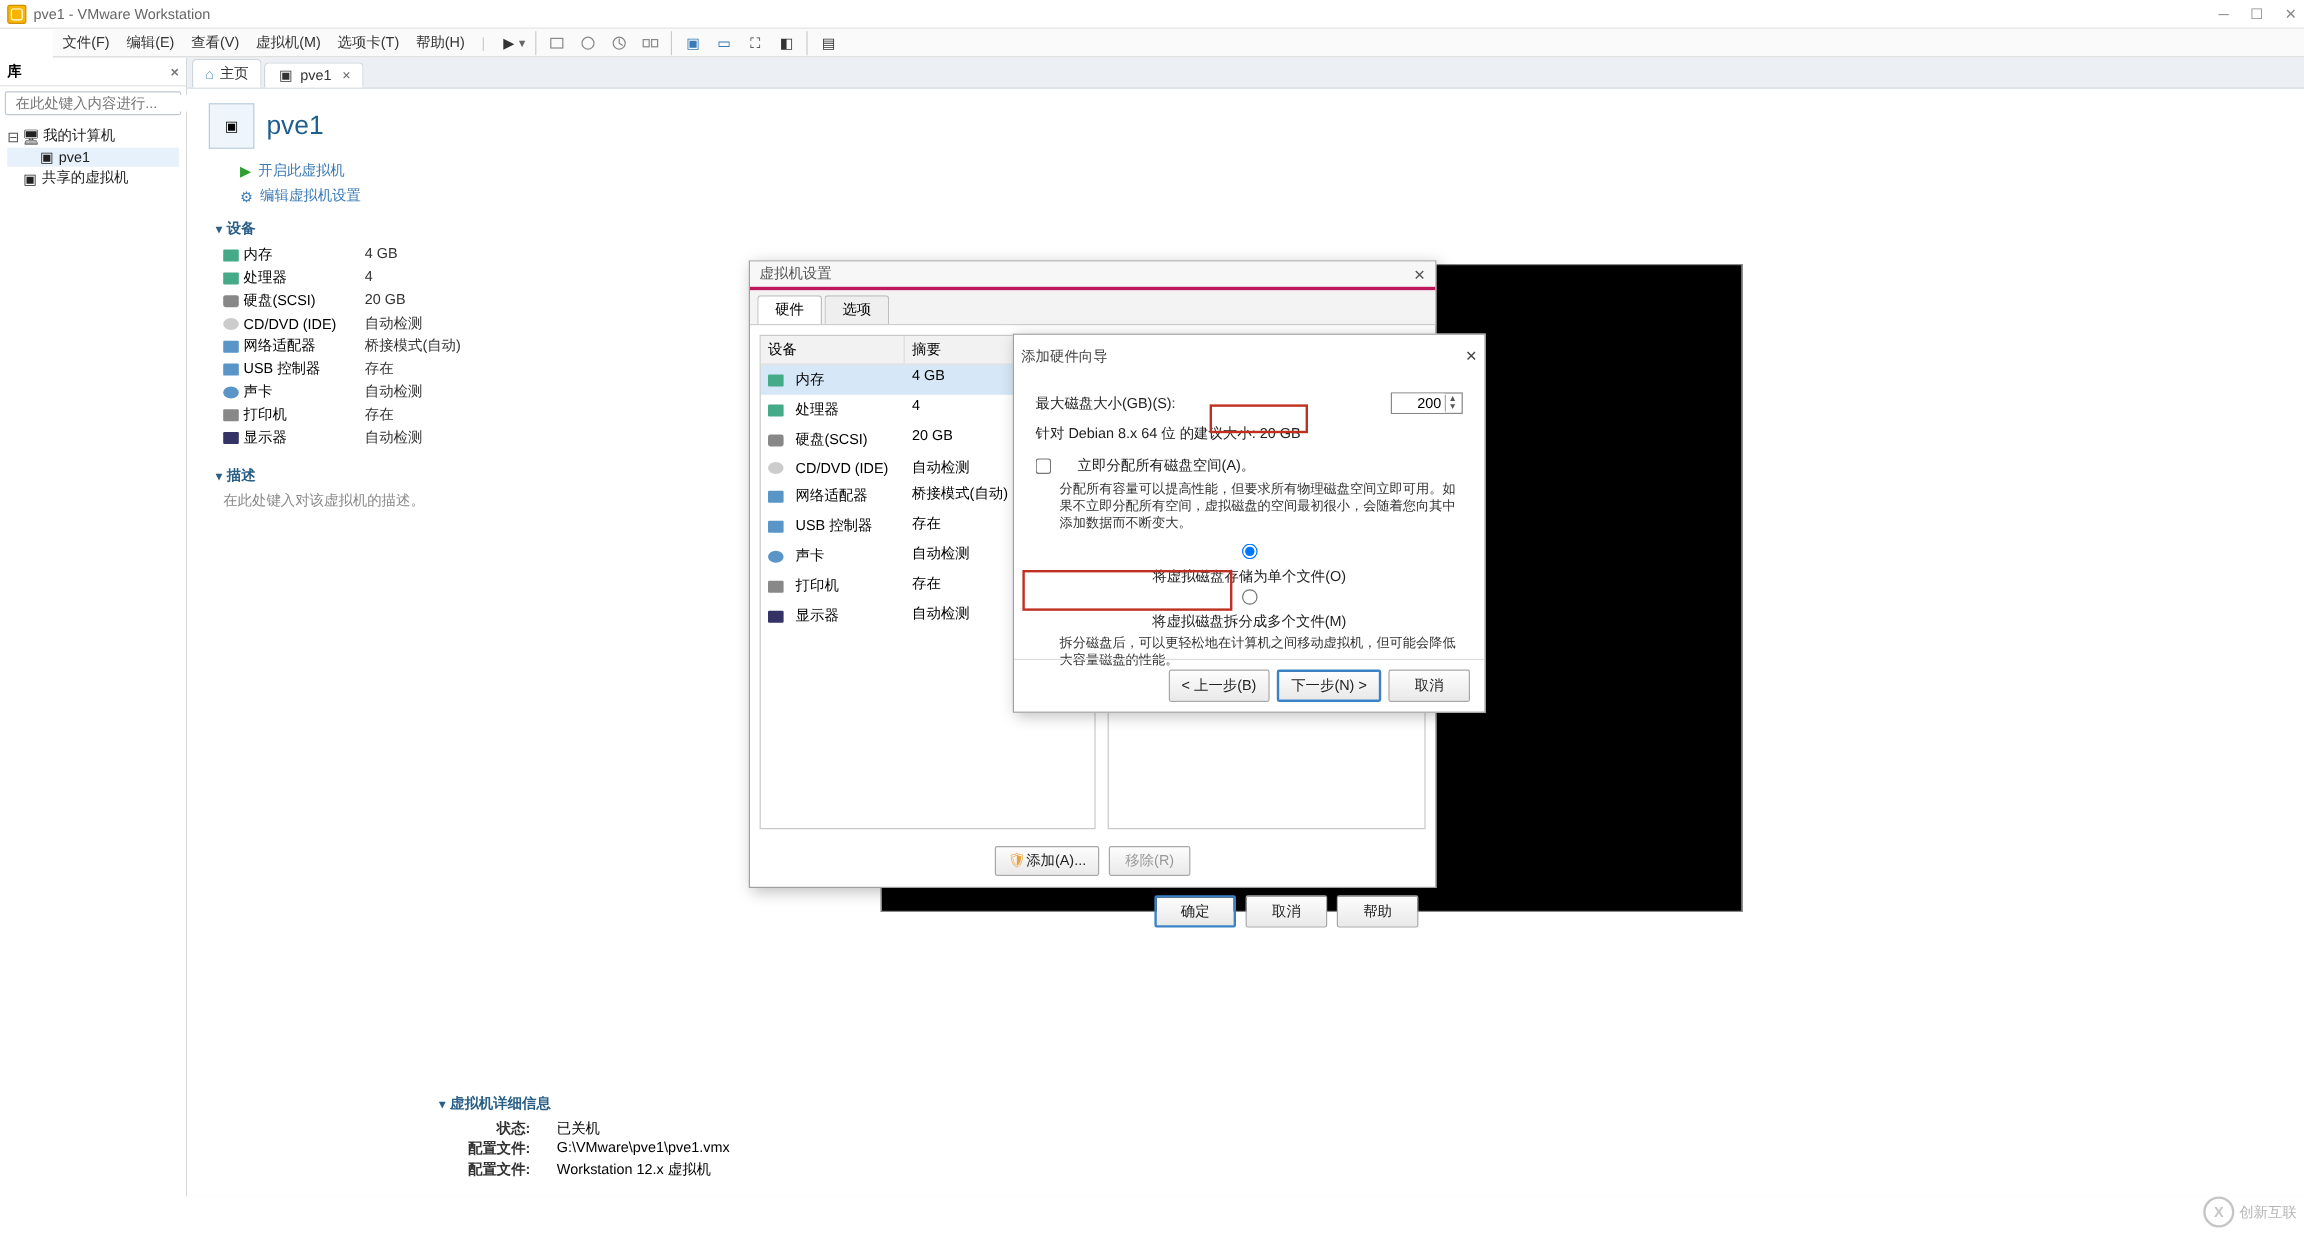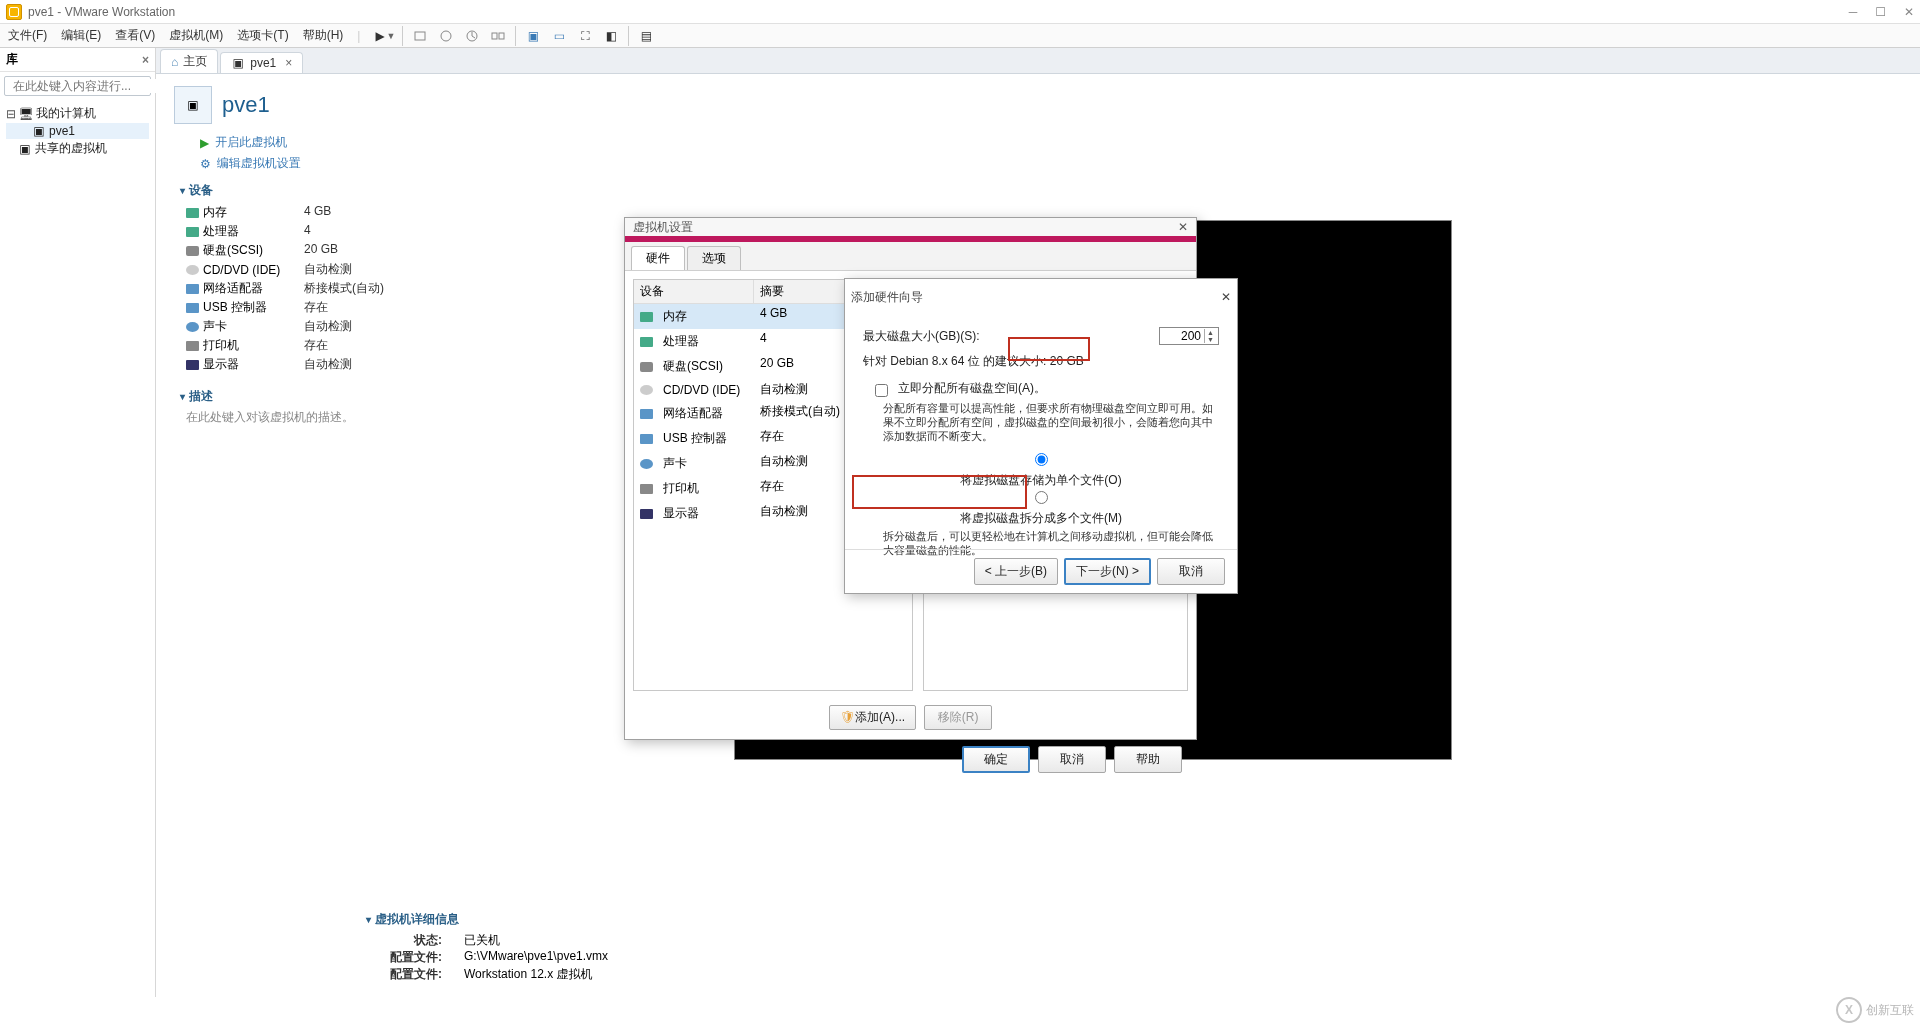--- a/index.html
+++ b/index.html
@@ -6,21 +6,21 @@
 body { background:#fff; width:1920px; height:1029px; overflow:hidden; position:relative; }
 
 
 .titlebar { height:24px; background:#fff; border-bottom:1px solid #e0e0e0; display:flex; align-items:center; padding:0 6px; color:#666; }
 .titlebar .icon { width:16px; height:16px; background:#f7b500; border:1px solid #d09000; border-radius:2px; margin-right:6px; display:flex; align-items:center; justify-content:center; }
 .titlebar .icon::before{content:"";width:8px;height:8px;border:1px solid #fff;border-radius:2px;}
 .winbtns { margin-left:auto; display:flex; gap:18px; color:#888; }
 .winbtns span { cursor:default; }
 
 
-.menubar { height:24px; display:flex; align-items:center; padding:0 8px; gap:14px; border-bottom:1px solid #d0d0d0; background:#fafafa; }
+.menubar { height:24px; display:flex; align-items:center; padding:0 8px; gap:14px; border-bottom:1px solid #d0d0d0; background:#fafafa;margin-left:44px; }
 .menubar span { color:#333; }
 .toolbar { height:32px; display:flex; align-items:center; padding:0 6px; gap:6px; background:linear-gradient(#f8f8f8,#ececec); border-bottom:1px solid #cfcfcf; }
 .toolbar .sep { width:1px; height:20px; background:#ccc; margin:0 2px; }
 .tbtn { width:22px; height:22px; display:flex; align-items:center; justify-content:center; color:#555; border-radius:2px; }
 .tbtn svg{width:16px;height:16px;}
 .play { color:#2e9e2e; }
 .play-drop{display:flex;align-items:center;gap:2px;}
 
 
 .app-body { display:flex; height:calc(100% - 80px); }
@@ -67,21 +67,21 @@
 .detail{margin-left:6px;}
 .detail .r{display:flex;gap:22px;}
 .detail .k{width:70px;text-align:right;font-weight:bold;color:#333;}
 
 
 .preview { position:absolute; top:146px; left:578px; width:718px; height:540px; background:#000; border:1px solid #888;}
 
 
 .dlg { position:absolute; background:#fff; border:1px solid #a0a0a0; box-shadow:3px 3px 12px rgba(0,0,0,0.25); }
 .dlg-settings { top:143px; left:468px; width:573px; height:523px; }
-.dlg-title { height:24px; display:flex; align-items:center; justify-content:space-between; padding:0 8px; color:#555; background:#f7f7f7; border-bottom:6px solid #be185d;}
+.dlg-title { height:24px; display:flex; align-items:center; justify-content:space-between; padding:0 8px; color:#555; background:#f7f7f7; border-bottom:3px solid #be185d;}
 .dlg-title .x{cursor:pointer;}
 .dlg-tabs { display:flex; background:#f3f3f3; padding:4px 6px 0; gap:2px;}
 .dlg-tab { padding:3px 14px; border:1px solid #bfbfbf; border-bottom:none; background:#fff; border-radius:3px 3px 0 0;}
 .dlg-tab.inactive{background:#efefef;}
 .dlg-body { padding:8px; display:flex; gap:10px; height:calc(100% - 92px); border-top:1px solid #cfcfcf;}
 .dev-list{width:280px;border:1px solid #c8c8c8; background:#fff;}
 .dev-list .hdr{display:flex;background:#f2f2f2;border-bottom:1px solid #ddd;font-weight:normal;}
 .dev-list .hdr span{padding:3px 6px;}
 .dev-list .hdr .c1{width:120px;border-right:1px solid #ddd;}
 .dev-list .row{display:flex;}
@@ -102,21 +102,21 @@
 .wiz-head{padding:6px 18px 8px;border-bottom:1px solid #d5d5d5;}
 .wiz-head .t{font-weight:bold;}
 .wiz-head .s{margin-left:14px;color:#444;}
 .wiz-body{padding:12px 18px;color:#222;}
 .wiz-body .fld{display:flex;align-items:center;gap:6px;margin-bottom:8px;}
 .wiz-body .spin{display:flex;align-items:center;border:1px solid #888;width:60px;}
 .wiz-body .spin input{border:none;width:44px;text-align:right;padding:1px 3px;outline:none;}
 .wiz-body .spin .ar{display:flex;flex-direction:column;border-left:1px solid #aaa;}
 .wiz-body .spin .ar span{font-size:7px;line-height:7px;padding:0 2px;color:#555;cursor:pointer;}
 .wiz-body .hint{margin-bottom:10px;}
-.wiz-body .chk{display:flex;gap:10px;align-items:flex-end;margin-bottom:4px;margin-left:12px;}
+.wiz-body .chk{display:flex;gap:22px;align-items:center;margin-bottom:4px;}
 .wiz-body .note{margin-left:20px;color:#333;font-size:11px;line-height:14px;margin-bottom:10px;}
 .wiz-body .rad{display:flex;gap:6px;align-items:center;margin-bottom:2px;flex-direction:column;}
 .wiz-foot{display:flex;justify-content:flex-end;gap:6px;padding:8px 12px;border-top:1px solid #ddd;position:absolute;bottom:0;left:0;right:0;}
 .hl-red{border:2px solid #c03020;position:absolute;}
 .hl1{top:58px;left:163px;width:82px;height:24px;}
 .hl2{top:196px;left:7px;width:175px;height:34px;}
 
 
 .wm{position:absolute;right:6px;bottom:6px;color:#b5b5b5;display:flex;align-items:center;gap:4px;}
 .wm .lg{width:26px;height:26px;border:2px solid #c5c5c5;border-radius:50%;display:flex;align-items:center;justify-content:center;font-weight:bold;color:#c5c5c5;}

